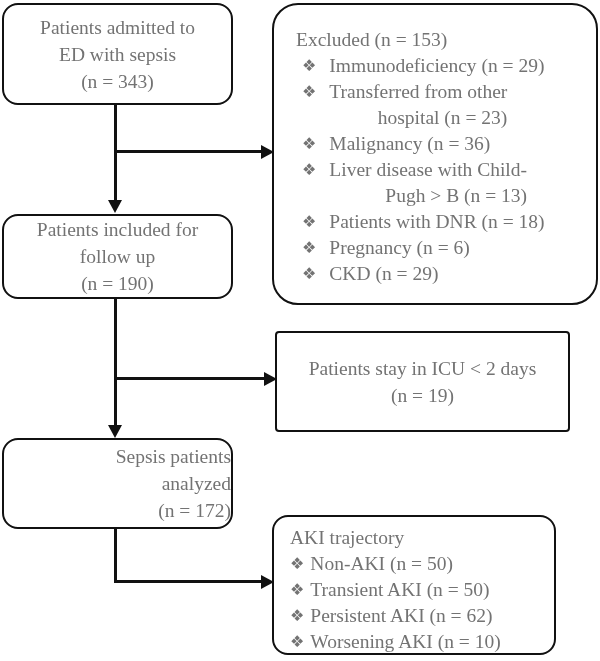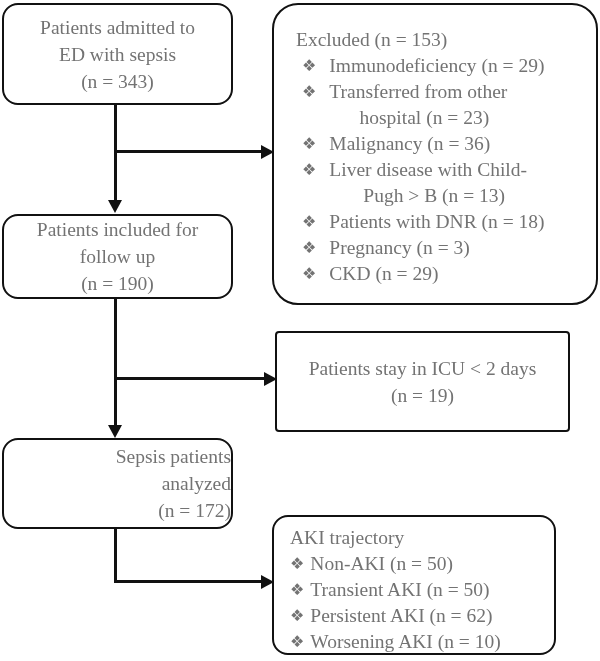--- a/index.html
+++ b/index.html
@@ -26,21 +26,21 @@
     flex-direction: column;
     justify-content: center;
     z-index: 2;
   }
   .node.center {
     align-items: center;
     text-align: center;
   }
   .node.listbox {
     align-items: flex-start;
-    text-align: center;
+    text-align: right;
   }
   .line {
     font-size: 19.5px;
     line-height: 27px;
     white-space: nowrap;
   }
   
   #node-admitted { left: 2px;  top: 3px;   width: 231px; height: 102px; border-radius: 16px; }
   #node-included { left: 2px;  top: 214px; width: 231px; height: 85px;  border-radius: 16px; }
   #node-analyzed { left: 2px;  top: 438px; width: 231px; height: 91px;  border-radius: 16px; align-items: flex-end; }
@@ -166,21 +166,21 @@
       </span>
     </div>
 
     <div class="list-item">
       <span class="bullet">❖</span>
       <span class="item-text"><span>Patients with DNR (n = 18)</span></span>
     </div>
 
     <div class="list-item">
       <span class="bullet">❖</span>
-      <span class="item-text"><span>Pregnancy (n = 3)</span></span>
+      <span class="item-text"><span>Pregnancy (n = 6)</span></span>
     </div>
 
     <div class="list-item">
       <span class="bullet">❖</span>
       <span class="item-text"><span>CKD (n = 29)</span></span>
     </div>
   </div>
 
   <div class="node center" id="node-icu">
     <div class="line">Patients stay in ICU &lt; 2 days</div>

